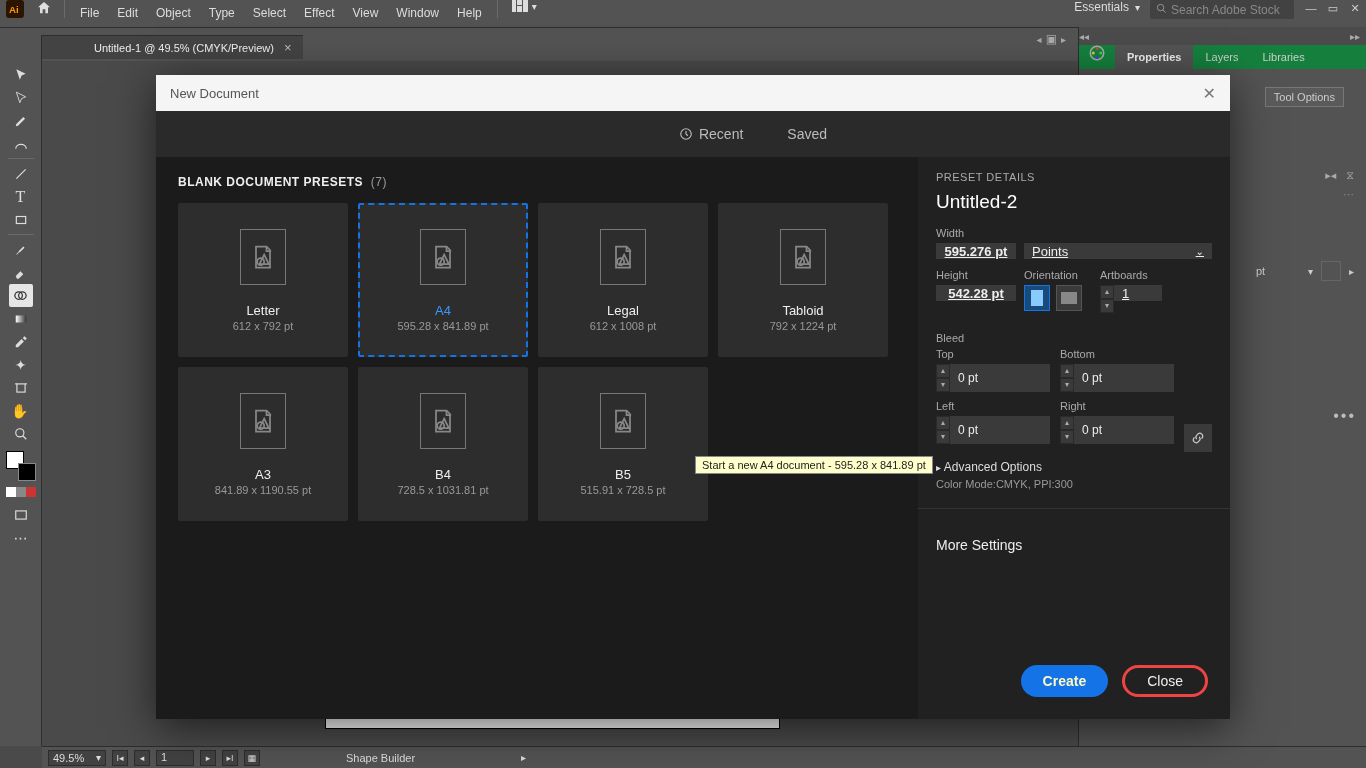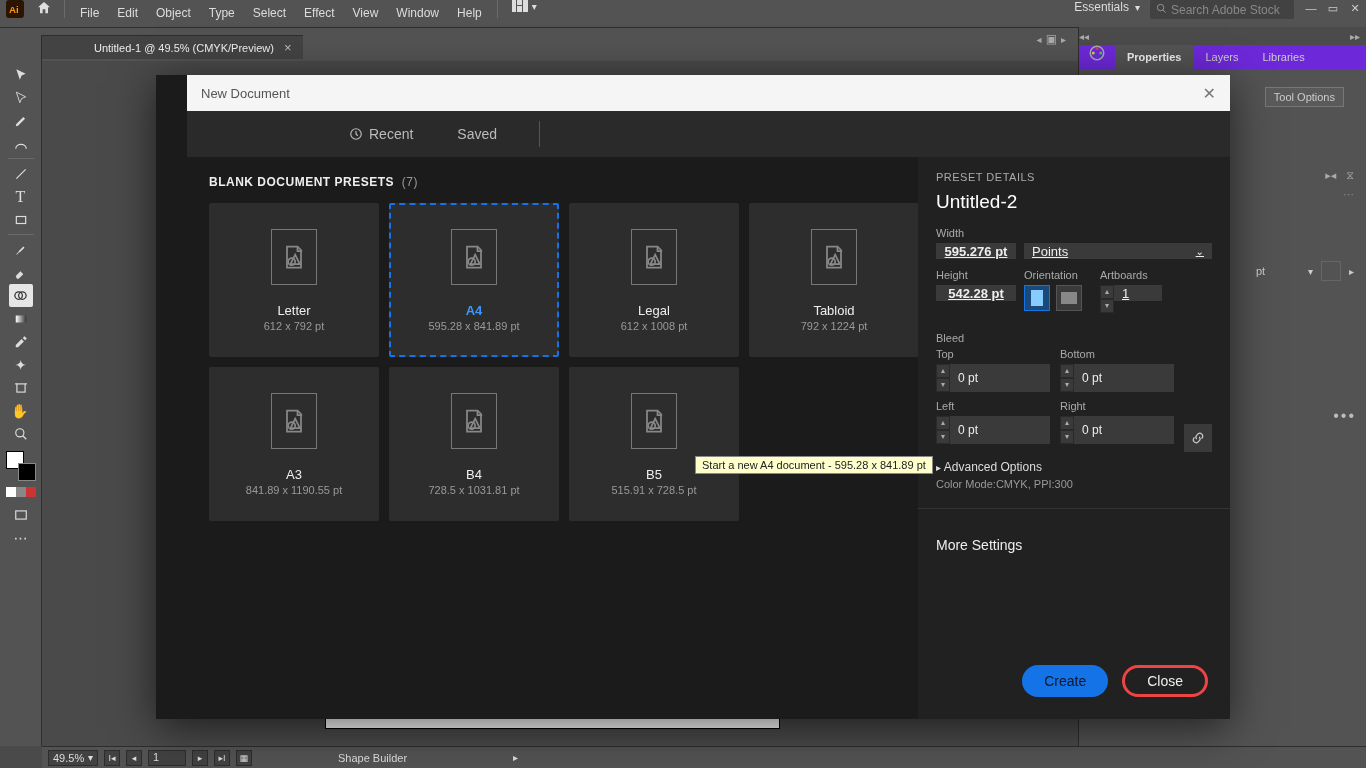--- a/index.html
+++ b/index.html
@@ -30,58 +30,58 @@
  .tools .t.active { background:#e6e6e6; color:#333; border-radius:2px;}
  .tools .sep2 { width:26px; height:1px; background:#6a6a6a; margin:3px 0;}
  .tools .swatch { margin-top:6px; position:relative; width:30px; height:30px;}
  .tools .swatch .fg{position:absolute;left:0;top:0;width:18px;height:18px;background:#fff;border:1px solid #000;}
  .tools .swatch .bg{position:absolute;right:0;bottom:0;width:18px;height:18px;background:#000;border:1px solid #888;}
  .tools .colorrow { display:flex; gap:0; margin-top:6px;}
  .tools .colorrow span{width:10px;height:10px;}
  
  .rightcol { position:absolute; right:0; top:27px; width:288px; bottom:22px; background:#535353; border-left:1px solid #2d2d2d;}
  .rightcol .stubbar{height:18px;background:#4b4b4b;display:flex;justify-content:flex-end;align-items:center;padding-right:6px;color:#aaa;font-size:10px;}
- .rightcol .paneltabs{height:24px;background:#6d28d9;display:flex;align-items:center;}
+ .rightcol .paneltabs{height:24px;background:#15803d;display:flex;align-items:center;}
  .rightcol .paneltabs span{padding:0 12px;line-height:24px;font-size:11px;color:#ccc;}
  .rightcol .paneltabs span.active{background:#535353;font-weight:bold;color:#eee;}
  .rightcol .panelbody{padding:10px 12px;font-size:11px;color:#ccc;}
  .rightcol .toolopt{float:right;margin:8px 10px; padding:3px 8px;border:1px solid #777;background:#5a5a5a;font-size:11px;}
  .rightcol .wh {margin-top:34px;}
  .rightcol .wh .row{display:flex;align-items:center;gap:6px;margin-bottom:6px;}
  .rightcol .wh .row .lab{width:18px;text-align:right;color:#aaa;}
  .rightcol .wh .row .val{width:60px;height:20px;background:#424242;border:1px solid #333;padding:0 4px;line-height:18px;color:#888;}
  .rightcol .ellips{position:absolute;right:10px;top:380px;color:#bbb;font-size:16px;letter-spacing:2px;}
  
  .canvasghost{position:absolute;left:325px;top:715px;width:455px;height:14px;background:#fff;border:1px solid #000;}
  
  .status { position:absolute; left:42px; right:0; bottom:0; height:22px; background:#535353; border-top:1px solid #2d2d2d; display:flex; align-items:center; padding:0 6px; gap:6px; font-size:11px; color:#ddd;}
- .status .zoom{width:50px;height:16px;background:#424242;border:1px solid #2d2d2d;padding:0 4px;display:flex;justify-content:space-between;align-items:center;}
+ .status .zoom{width:58px;height:16px;background:#424242;border:1px solid #2d2d2d;padding:0 4px;display:flex;justify-content:space-between;align-items:center;}
  .status .navbtn{width:16px;height:16px;background:#424242;border:1px solid #2d2d2d;text-align:center;line-height:14px;font-size:9px;}
  .status .artnum{width:38px;height:16px;background:#424242;border:1px solid #2d2d2d;padding:0 4px;}
  .status .tool{margin-left:80px;}
  
- .dialog { position:absolute; left:156px; top:75px; width:1074px; height:644px; background:#1b1b1b; box-shadow:0 8px 40px rgba(0,0,0,.6);padding-left:31px; }
+ .dialog { position:absolute; left:156px; top:75px; width:1074px; height:644px; background:#1b1b1b; box-shadow:0 8px 40px rgba(0,0,0,.6); }
  .dlg-title { height:36px; background:#f5f5f5; display:flex; align-items:center; padding:0 14px; color:#555; font-size:13px;}
  .dlg-title .x { margin-left:auto; font-size:16px; color:#777;}
- .dlg-tabs { height:46px; background:#2a2a2a; display:flex; align-items:center; color:#bbb; font-size:14px;}
+ .dlg-tabs { height:46px; background:#2a2a2a; display:flex; align-items:center; color:#bbb; font-size:14px;flex-direction:column;}
  .dlg-tabs .grp{display:flex;align-items:center;gap:40px;padding:0 40px;}
  .dlg-tabs .vsep{width:1px;height:26px;background:#555;}
  .dlg-tabs .tab{padding:0 2px;line-height:46px;cursor:default;display:flex;align-items:center;gap:6px;}
  .dlg-tabs .tab.active{color:#fff;font-weight:600;border-bottom:3px solid #fff;height:46px;}
  .dlg-body { display:flex; height:calc(100% - 82px);}
  .presets { flex:1; padding:18px 22px; overflow:auto;}
  .presets .hdr{font-size:12px;letter-spacing:.5px;color:#eee;font-weight:600;}
  .presets .hdr .count{color:#999;font-weight:400;margin-left:4px;}
  .grid { display:grid; grid-template-columns:repeat(4,170px); gap:10px; margin-top:14px;}
  .card { height:154px; background:#2d2d2d; border-radius:2px; display:flex; flex-direction:column; align-items:center; justify-content:center; color:#ccc; position:relative;}
  .card.selected{border:2px dashed #1473e6;}
  .card .ico{width:46px;height:56px;border:1px solid #777;display:flex;align-items:center;justify-content:center;margin-bottom:18px;}
  .card .ico svg{width:28px;height:28px;stroke:#888;fill:none;stroke-width:1.5;}
  .card .name{font-size:13px;color:#eee;}
- .card.selected .name{color:#3b97ff;font-weight:700;}
+ .card.selected .name{color:#3b97ff;font-weight:400;}
  .card .dim{font-size:11px;color:#999;margin-top:2px;}
  .tooltip{position:absolute;left:539px;top:381px;background:#ffffcc;border:1px solid #888;color:#222;font-size:11px;padding:2px 6px;z-index:50;}
  
  .details{ width:312px; background:#212121; padding:14px 18px; font-size:12px; color:#ccc; position:relative;}
  .details .sec{font-size:11px;color:#aaa;letter-spacing:.5px;margin-bottom:8px;}
  .details .docname{font-size:19px;color:#fff;margin-bottom:14px;}
  .details .lab{font-size:11px;color:#aaa;margin-bottom:4px;}
  .details .row{display:flex;gap:8px;margin-bottom:10px;}
  .details .fld{height:16px;background:#3a3a3a;border:none;display:flex;align-items:center;padding:0 8px;color:#eee;font-size:13px;text-decoration:underline;}
  .details .fld.num{width:80px;font-weight:600;justify-content:center;}
@@ -93,21 +93,21 @@
  .details .spin span{height:14px;background:#3a3a3a;border:1px solid #2a2a2a;font-size:8px;text-align:center;line-height:12px;color:#aaa;}
  .details .bleed{display:grid;grid-template-columns:1fr 1fr;gap:8px 10px;margin-bottom:8px;}
  .details .bleedfield{display:flex;align-items:center;}
  .details .bleedfield .val{flex:1;height:28px;background:#3a3a3a;display:flex;align-items:center;padding:0 8px;color:#eee;}
  .details .link{width:28px;height:28px;background:#3a3a3a;display:flex;align-items:center;justify-content:center;margin-left:auto;}
  .details .adv{margin-top:8px;font-size:12px;color:#ddd;}
  .details .mode{font-size:11px;color:#999;margin-top:4px;}
  .details .more{margin-top:28px;font-size:14px;color:#eee;}
  .dlg-buttons{position:absolute;right:22px;bottom:22px;display:flex;gap:14px;}
  .btn{height:32px;padding:0 22px;border-radius:16px;display:flex;align-items:center;font-size:14px;cursor:default;}
- .btn.primary{background:#1473e6;color:#0f172a;font-weight:400;}
+ .btn.primary{background:#1473e6;color:#fef9c3;font-weight:700;}
  .btn.secondary{border:3px solid #ef4444;color:#eee;}
  .chev{font-size:10px;}
  .paneltabs .iconcell{width:36px;display:flex;align-items:center;justify-content:center;}
 </style>
 </head>
 <body>
 
 <div class="appbar">
   <div class="ai-logo">
     <svg viewBox="0 0 24 24">

